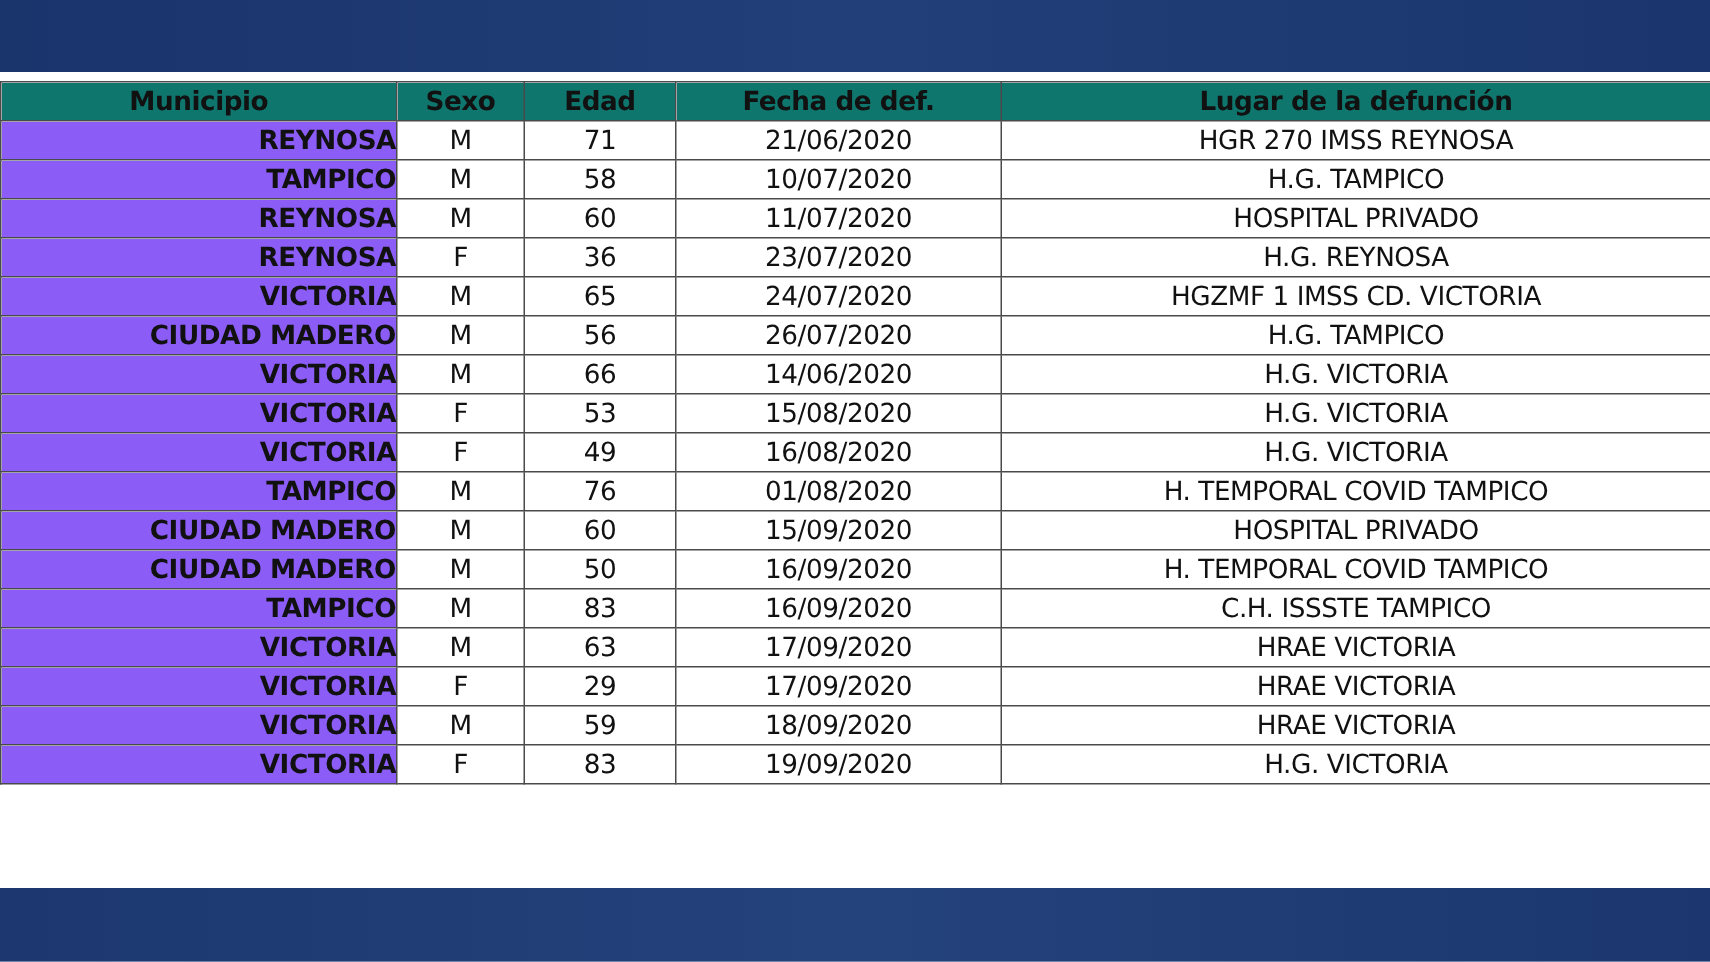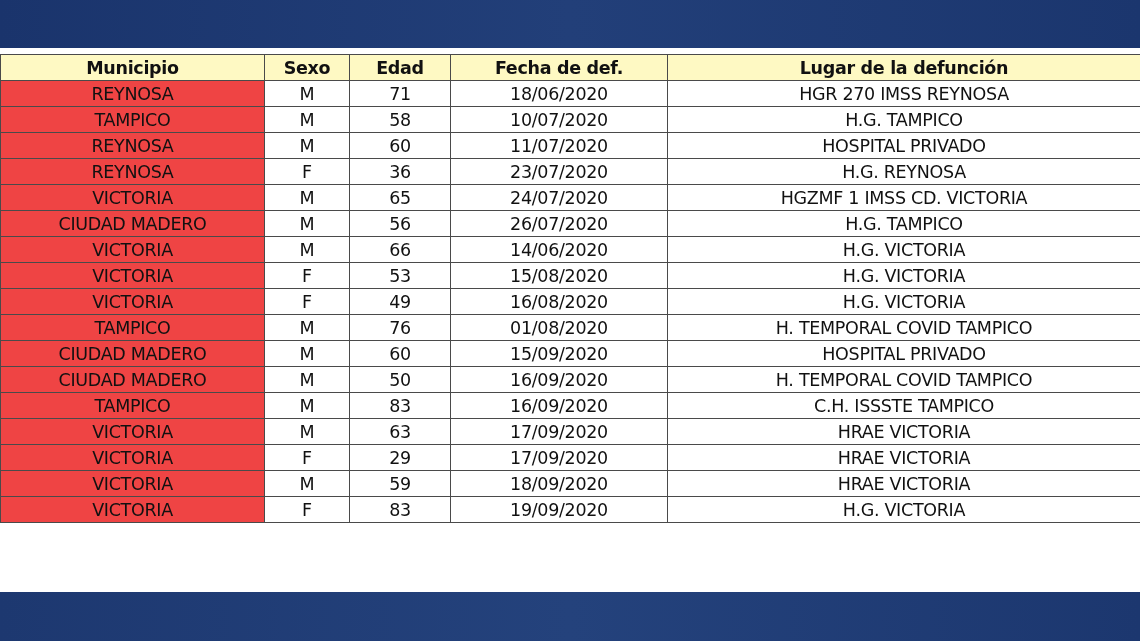--- a/index.html
+++ b/index.html
@@ -38,26 +38,27 @@
     padding: 0;
     text-align: center;
     vertical-align: middle;
     font-size: 17.5px;
     color: #111;
     white-space: nowrap;
     overflow: hidden;
     letter-spacing: -0.3px;
   }
   th {
-    background: #fef9c3;
+    background: #0f766e;
     font-weight: bold;
   }
   td.mun {
-    background: #ef4444;
-    font-weight: normal;
+    background: #8b5cf6;
+    font-weight: bold;
+    text-align: right;
   }
   td { background: #ffffff; }
 </style>
 </head>
 <body>
 
 <div class="band-top"></div>
 
 <div class="sheet">
   <table>
@@ -75,21 +76,21 @@
         <th>Edad</th>
         <th>Fecha de def.</th>
         <th>Lugar de la defunción</th>
       </tr>
     </thead>
     <tbody>
       <tr>
         <td class="mun">REYNOSA</td>
         <td>M</td>
         <td>71</td>
-        <td>18/06/2020</td>
+        <td>21/06/2020</td>
         <td>HGR 270 IMSS REYNOSA</td>
       </tr>
       <tr>
         <td class="mun">TAMPICO</td>
         <td>M</td>
         <td>58</td>
         <td>10/07/2020</td>
         <td>H.G. TAMPICO</td>
       </tr>
       <tr>

